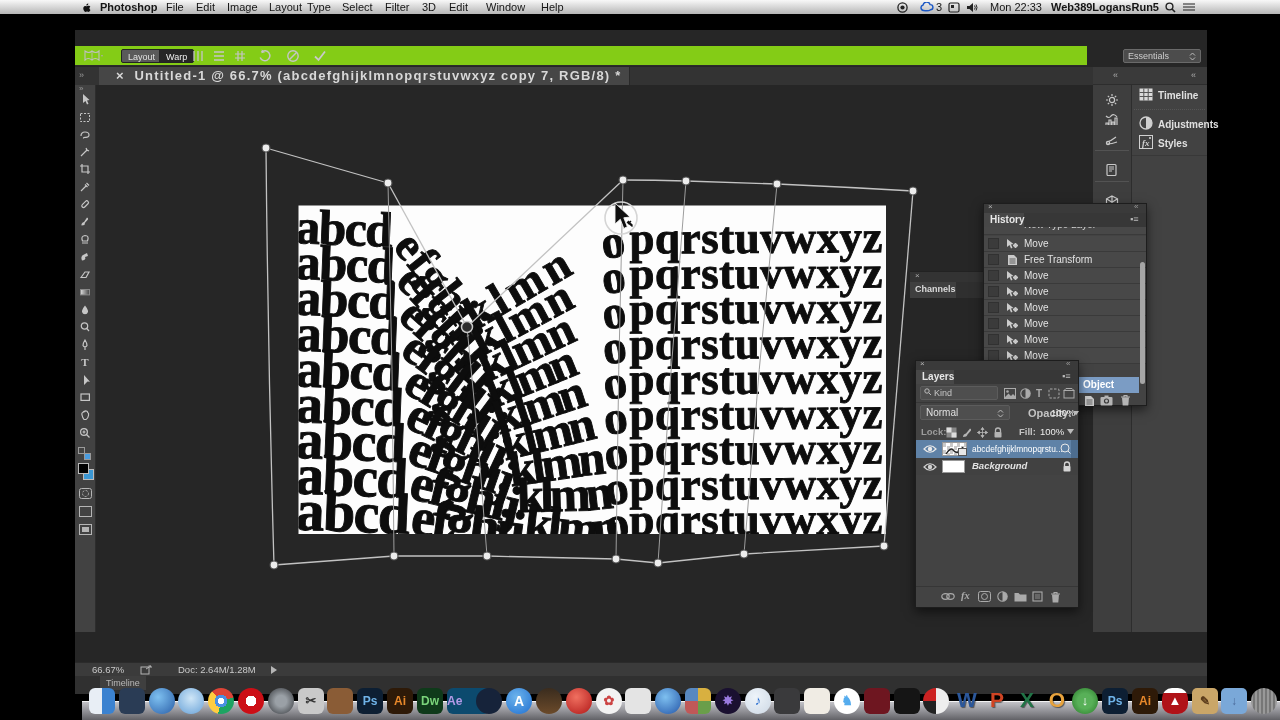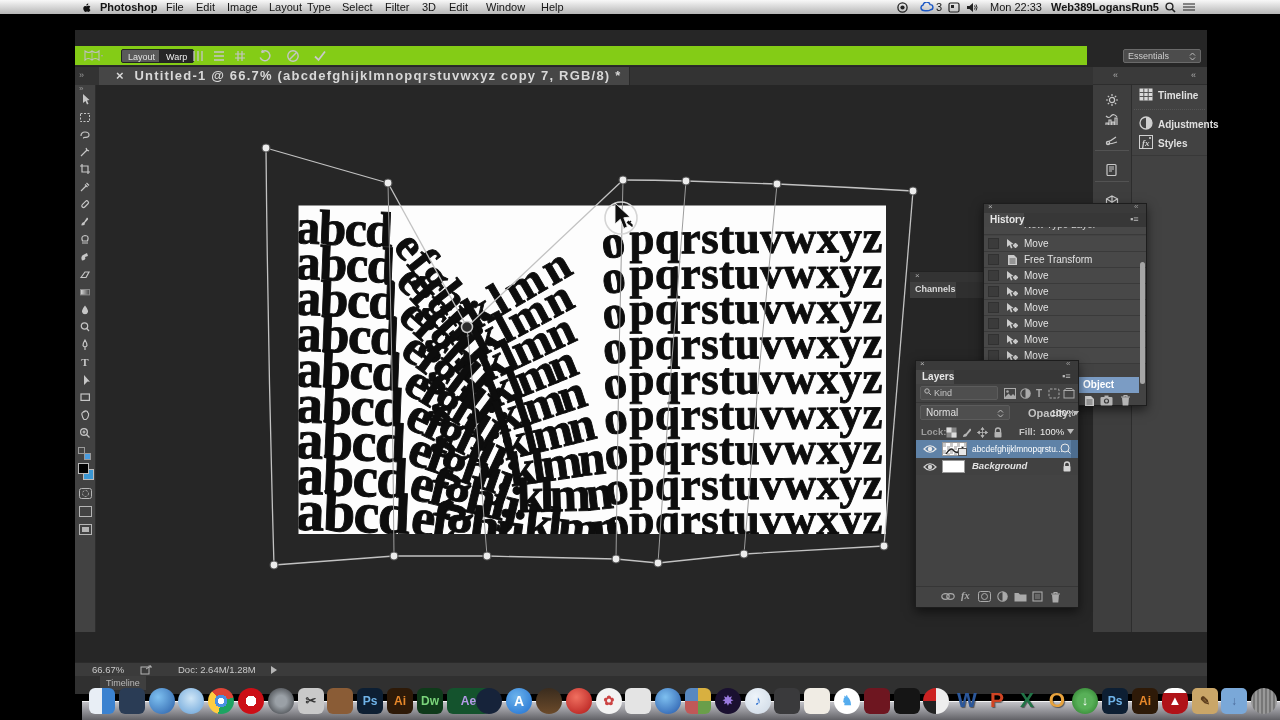--- a/index.html
+++ b/index.html
@@ -605,21 +605,21 @@
 <div class="a" style="left:149px;top:688px;width:26px;height:26px;background:radial-gradient(circle at 35% 35%, #7ec0f0, #2a5fa8);border-radius:13px;color:#fff;font-size:13px;font-weight:bold;text-align:center;line-height:26px"></div>
 <div class="a" style="left:178px;top:688px;width:26px;height:26px;background:radial-gradient(circle at 50% 40%, #cfe6f7, #68a2d8);border-radius:13px;color:#fff;font-size:13px;font-weight:bold;text-align:center;line-height:26px"></div>
 <div class="a" style="left:208px;top:688px;width:26px;height:26px;background:radial-gradient(circle at 50% 50%, #fff 0 3.5px, #4a90e2 3.5px 6.5px, rgba(0,0,0,0) 6.5px), conic-gradient(from -45deg, #dd4437 0% 33%, #1da462 33% 66%, #ffcd40 66% 100%);border-radius:13px;color:#fff;font-size:13px;font-weight:bold;text-align:center;line-height:26px"></div>
 <div class="a" style="left:238px;top:688px;width:26px;height:26px;background:radial-gradient(#fff 28%, #cc0f16 30%);border-radius:13px;color:#fff;font-size:13px;font-weight:bold;text-align:center;line-height:26px"></div>
 <div class="a" style="left:268px;top:688px;width:26px;height:26px;background:radial-gradient(#9aa0a6 30%, #5f6368 70%);border-radius:13px;color:#fff;font-size:13px;font-weight:bold;text-align:center;line-height:26px"></div>
 <div class="a" style="left:298px;top:688px;width:26px;height:26px;background:#c9c9c9;border-radius:6px;color:#333;font-size:13px;font-weight:bold;text-align:center;line-height:26px">✂</div>
 <div class="a" style="left:327px;top:688px;width:26px;height:26px;background:#8a5c36;border-radius:6px;color:#fff;font-size:13px;font-weight:bold;text-align:center;line-height:26px"></div>
 <div class="a" style="left:357px;top:688px;width:26px;height:26px;background:#0d1f33;border-radius:6px;color:#6fb3e8;font-size:12px;font-weight:bold;text-align:center;line-height:26px">Ps</div>
 <div class="a" style="left:387px;top:688px;width:26px;height:26px;background:#2e1a08;border-radius:6px;color:#e8882a;font-size:12px;font-weight:bold;text-align:center;line-height:26px">Ai</div>
 <div class="a" style="left:417px;top:688px;width:26px;height:26px;background:#0f3a1a;border-radius:6px;color:#7ad47a;font-size:12px;font-weight:bold;text-align:center;line-height:26px">Dw</div>
-<div class="a" style="left:447px;top:688px;width:43px;height:26px;background:#14532d;border-radius:6px;color:#b49ae8;font-size:12px;font-weight:bold;text-align:center;line-height:26px">Ae</div>
+<div class="a" style="left:447px;top:688px;width:43px;height:26px;background:#0c4a6e;border-radius:6px;color:#b49ae8;font-size:12px;font-weight:bold;text-align:left;line-height:26px">Ae</div>
 <div class="a" style="left:476px;top:688px;width:26px;height:26px;background:#16233a;border-radius:13px;color:#fff;font-size:13px;font-weight:bold;text-align:center;line-height:26px"></div>
 <div class="a" style="left:506px;top:688px;width:26px;height:26px;background:radial-gradient(circle at 40% 35%, #6db4ec, #1f6fd0);border-radius:13px;color:#fff;font-size:14px;font-weight:bold;text-align:center;line-height:26px">A</div>
 <div class="a" style="left:536px;top:688px;width:26px;height:26px;background:linear-gradient(#3a2c1e,#6b4a2a);border-radius:13px;color:#fff;font-size:13px;font-weight:bold;text-align:center;line-height:26px"></div>
 <div class="a" style="left:566px;top:688px;width:26px;height:26px;background:radial-gradient(circle at 40% 35%, #f07060, #b01818);border-radius:13px;color:#fff;font-size:13px;font-weight:bold;text-align:center;line-height:26px"></div>
 <div class="a" style="left:596px;top:688px;width:26px;height:26px;background:#f2f2f2;border-radius:13px;color:#c44;font-size:13px;font-weight:bold;text-align:center;line-height:26px">✿</div>
 <div class="a" style="left:625px;top:688px;width:26px;height:26px;background:#e4e4e4;border-radius:6px;color:#888;font-size:13px;font-weight:bold;text-align:center;line-height:26px"></div>
 <div class="a" style="left:655px;top:688px;width:26px;height:26px;background:radial-gradient(circle at 40% 35%, #7ec0f0, #2456a8);border-radius:13px;color:#fff;font-size:13px;font-weight:bold;text-align:center;line-height:26px"></div>
 <div class="a" style="left:685px;top:688px;width:26px;height:26px;background:conic-gradient(#d8b040 0% 25%, #6a9e4a 25% 50%, #c05858 50% 75%, #5888c0 75% 100%);border-radius:6px;color:#fff;font-size:13px;font-weight:bold;text-align:center;line-height:26px"></div>
 <div class="a" style="left:715px;top:688px;width:26px;height:26px;background:#1a1030;border-radius:13px;color:#9a7ae0;font-size:13px;font-weight:bold;text-align:center;line-height:26px">✸</div>
 <div class="a" style="left:745px;top:688px;width:26px;height:26px;background:radial-gradient(circle at 40% 35%, #eef4fa, #cdd8e4);border-radius:13px;color:#2a6fd0;font-size:13px;font-weight:bold;text-align:center;line-height:26px">♪</div>

